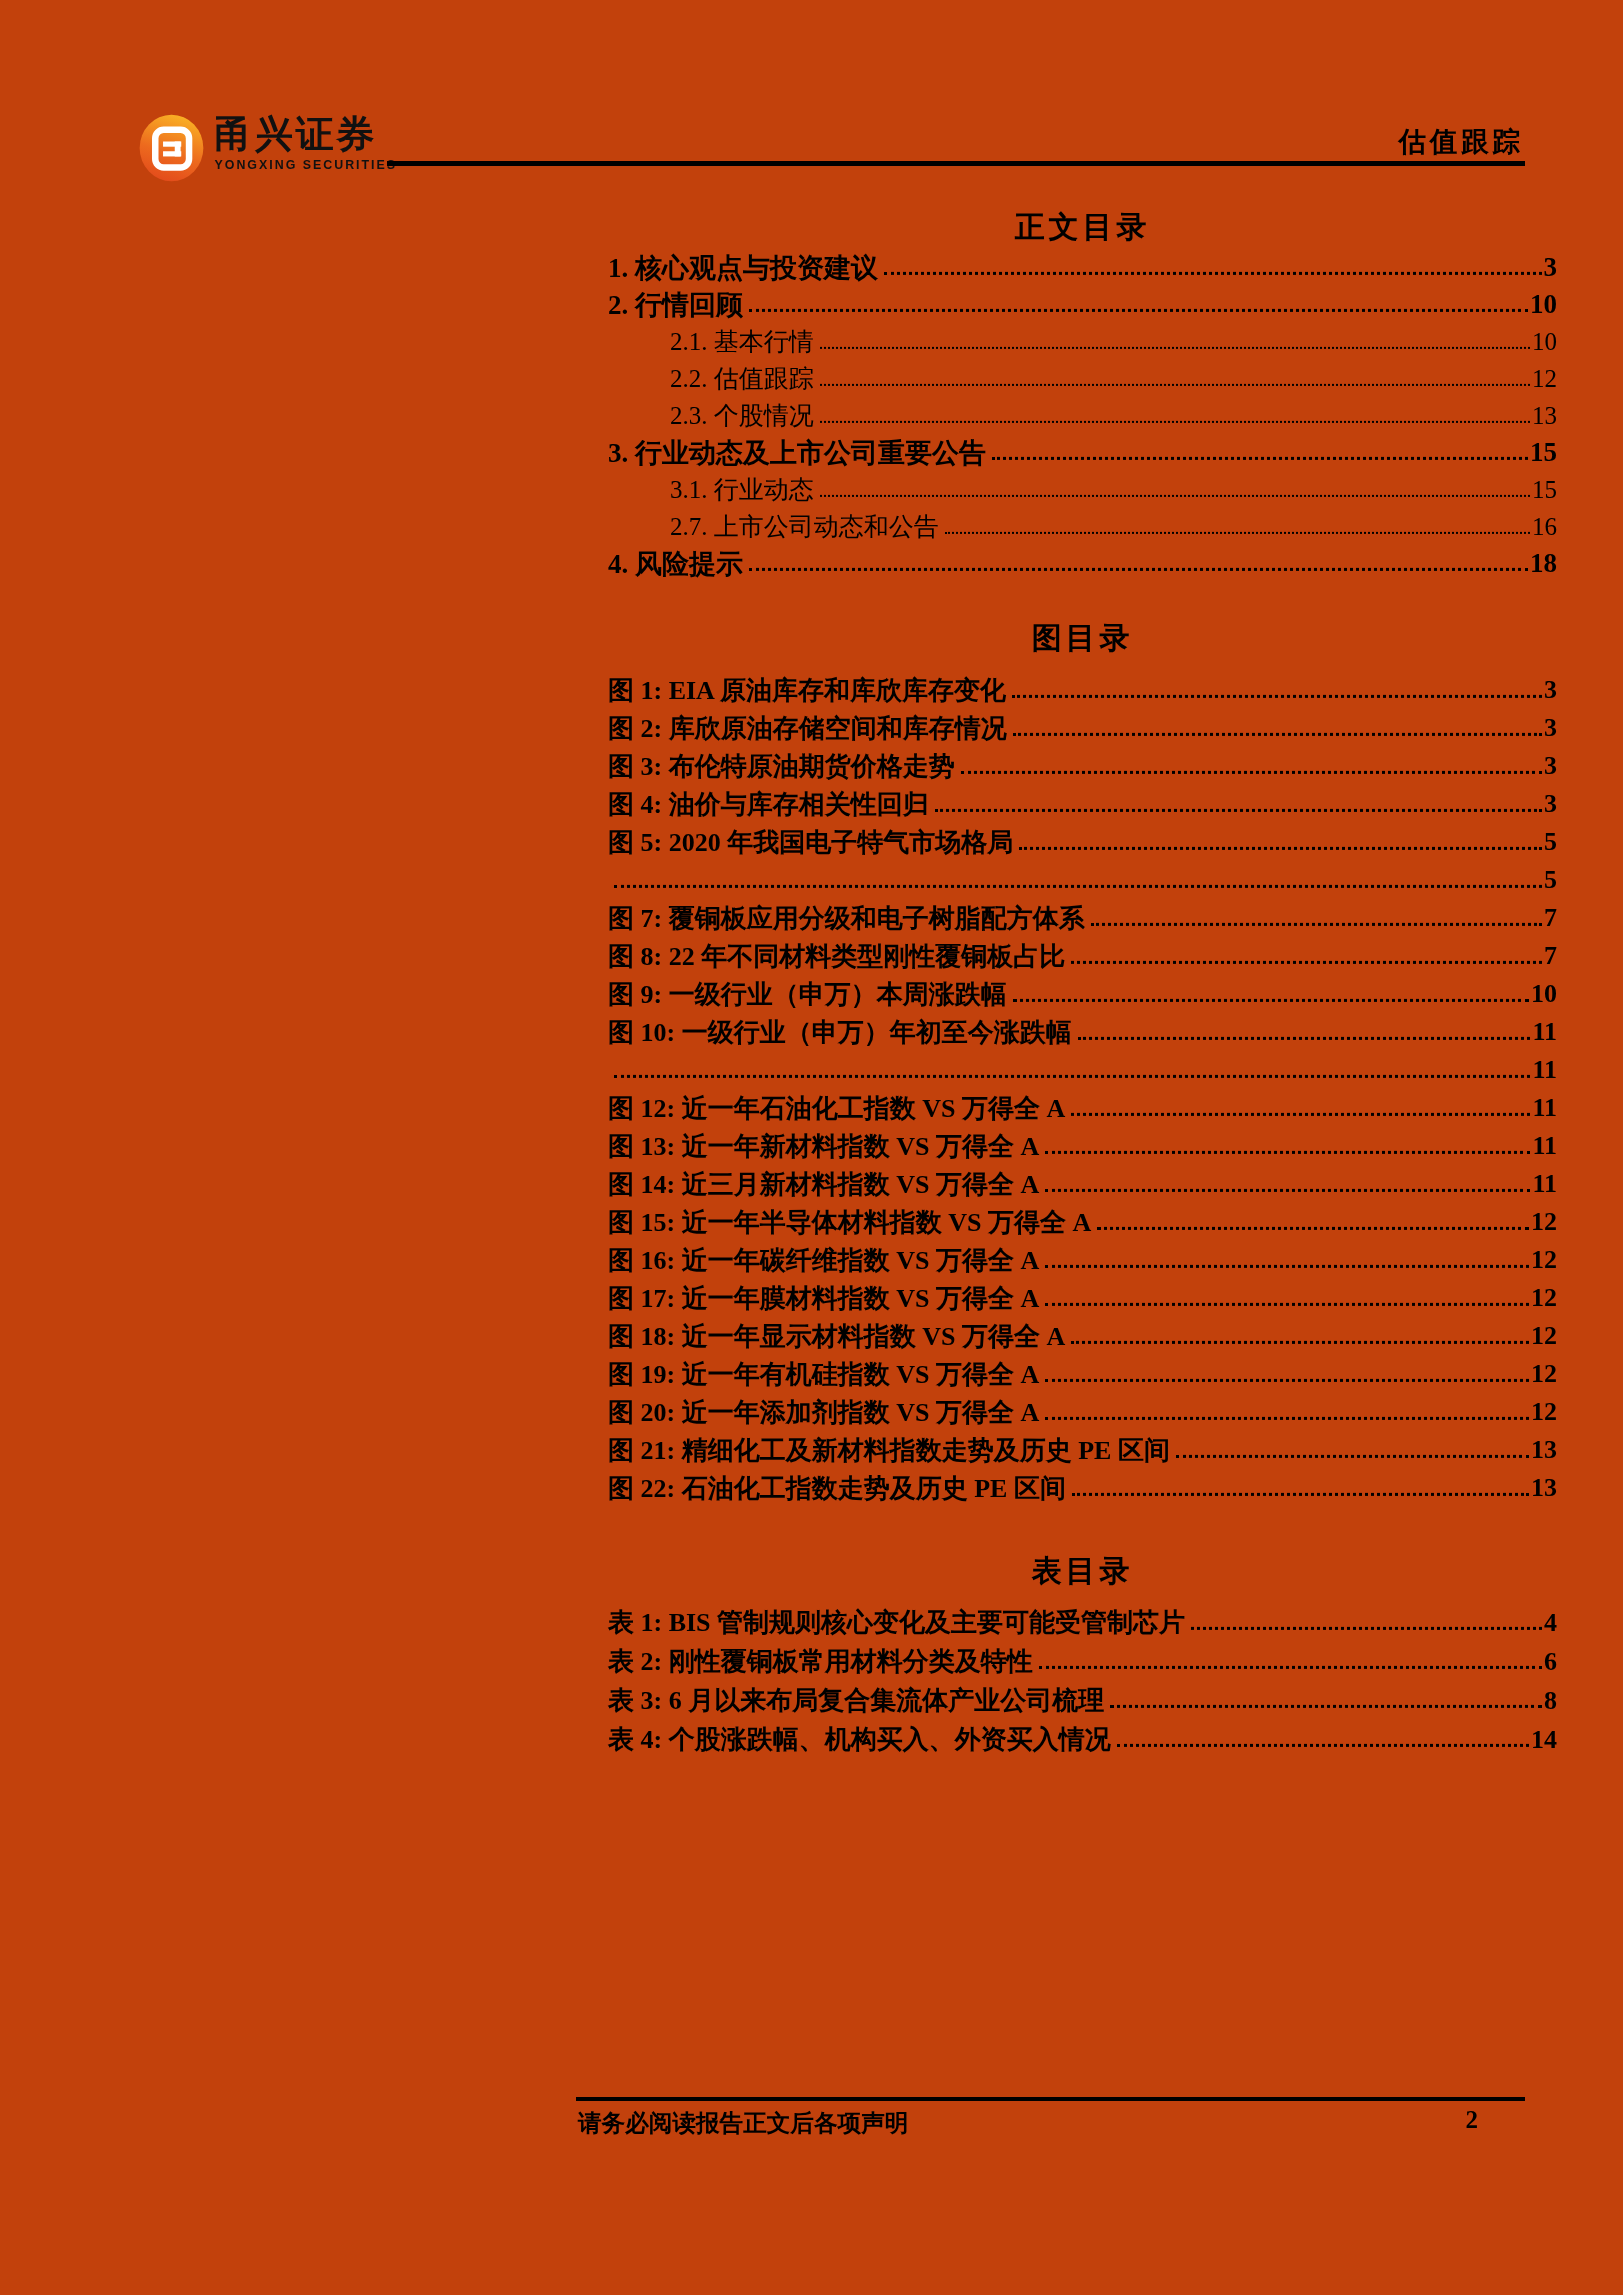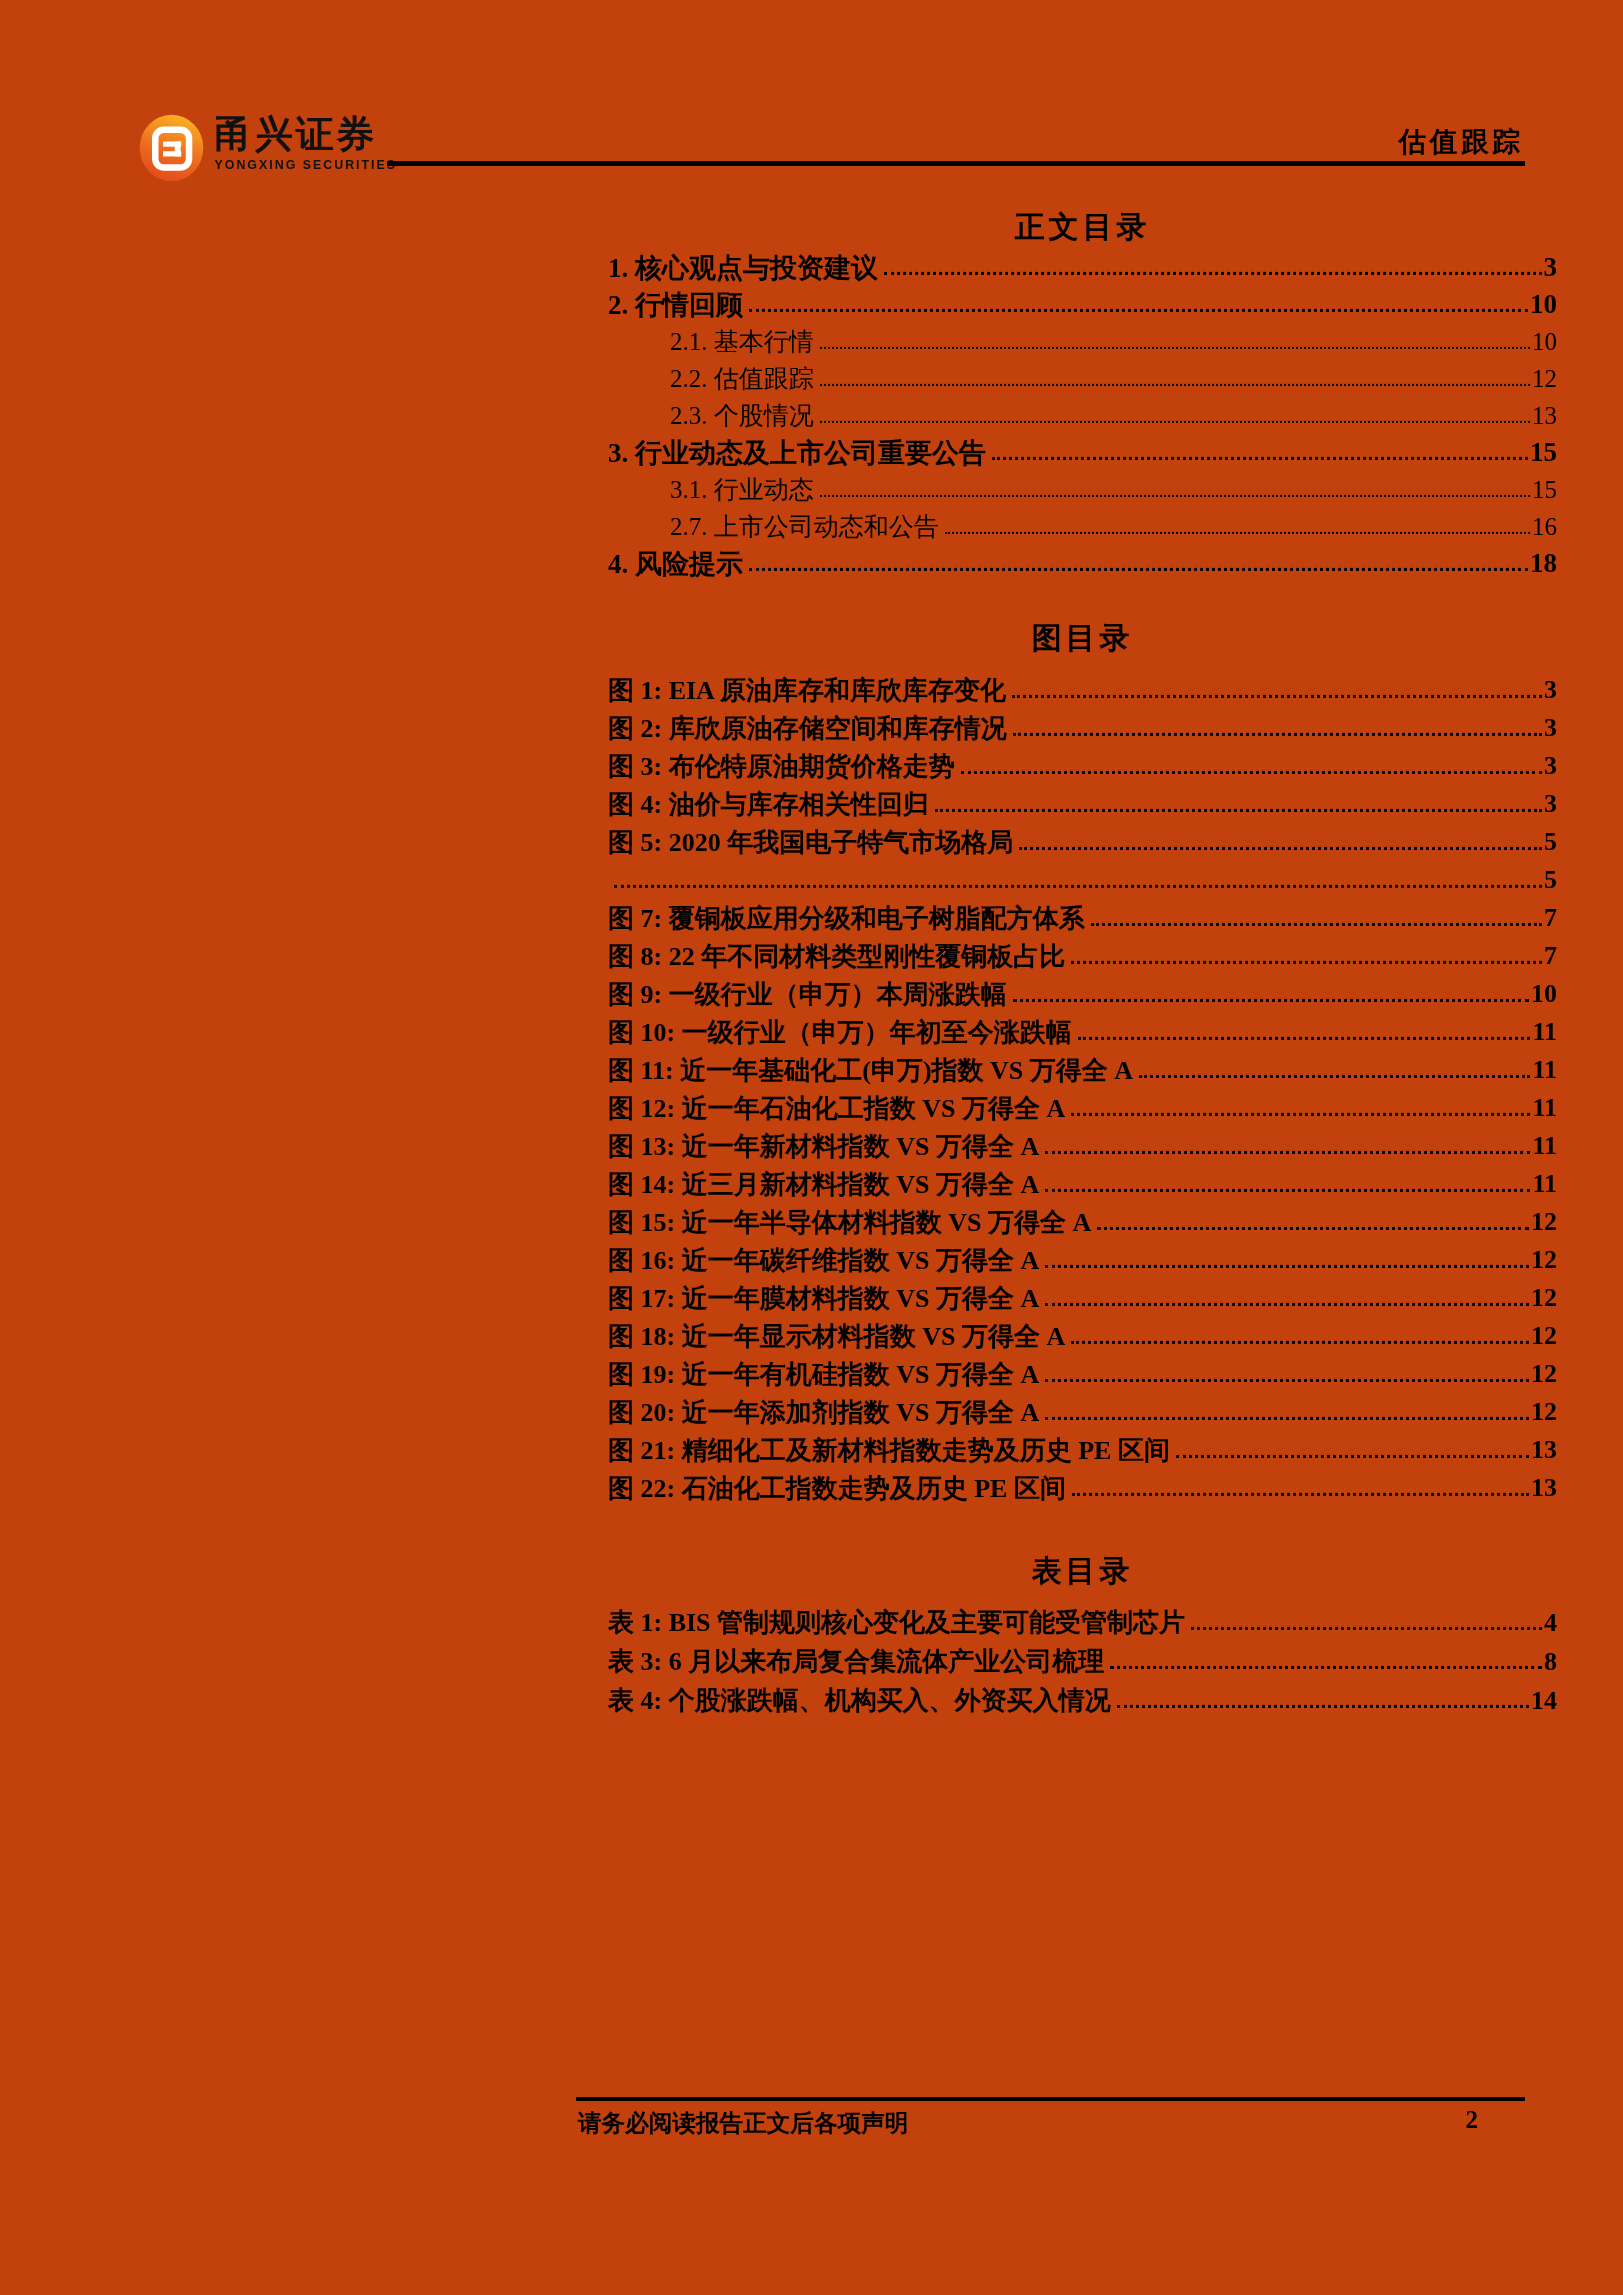--- a/index.html
+++ b/index.html
@@ -201,21 +201,20 @@
           <span class="pg">10</span>
         </div>
 
         <div class="row">
           <span class="t">图 10: 一级行业（申万）年初至今涨跌幅</span>
           <span class="leader"></span>
           <span class="pg">11</span>
         </div>
 
         <div class="row">
-          <span class="t">图 11: 近一年基础化工(申万)指数 VS 万得全 A</span>
           <span class="leader"></span>
           <span class="pg">11</span>
         </div>
 
         <div class="row">
           <span class="t">图 12: 近一年石油化工指数 VS 万得全 A</span>
           <span class="leader"></span>
           <span class="pg">11</span>
         </div>
 
@@ -282,20 +281,25 @@
 
     <div class="sec-title tab-title">表目录</div>
     <div class="list tab-list">
 
         <div class="row">
           <span class="t">表 1: BIS 管制规则核心变化及主要可能受管制芯片</span>
           <span class="leader"></span>
           <span class="pg">4</span>
         </div>
 
+        <div class="row">
+          <span class="t">表 2: 刚性覆铜板常用材料分类及特性</span>
+          <span class="leader"></span>
+          <span class="pg">6</span>
+        </div>
 
         <div class="row">
           <span class="t">表 3: 6 月以来布局复合集流体产业公司梳理</span>
           <span class="leader"></span>
           <span class="pg">8</span>
         </div>
 
         <div class="row">
           <span class="t">表 4: 个股涨跌幅、机构买入、外资买入情况</span>
           <span class="leader"></span>

